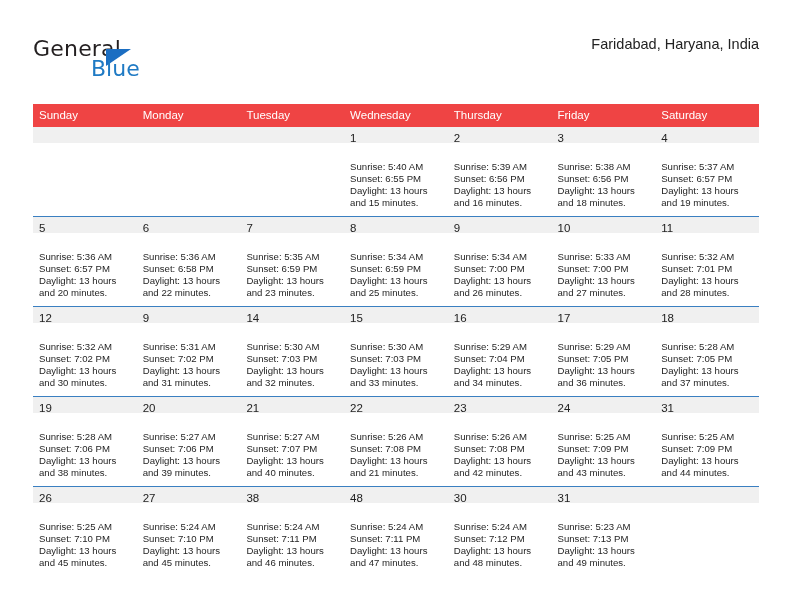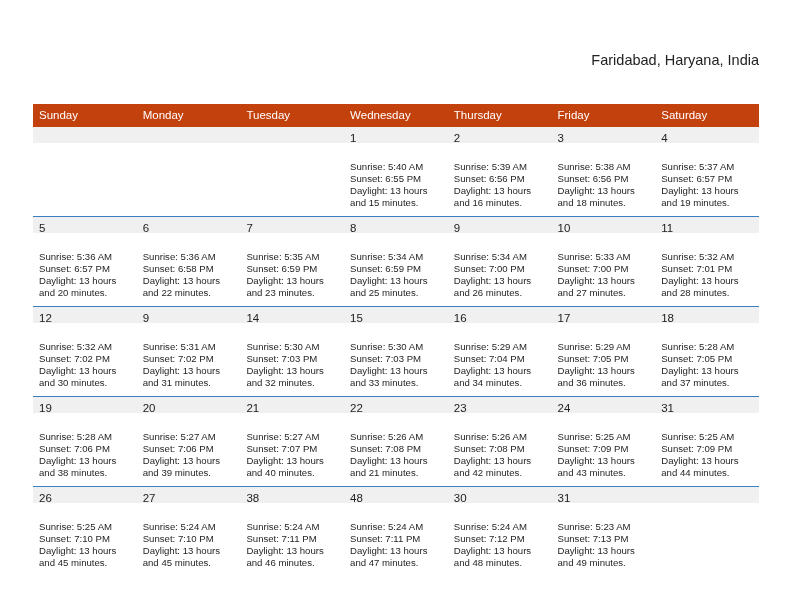--- a/index.html
+++ b/index.html
@@ -76,40 +76,40 @@
     font-weight: 400;
     color: #222222;
     line-height: 32px;
     font-family: "Liberation Sans", sans-serif;
   }
   .cal-subtitle {
     font-size: 14.5px;
     font-weight: 400;
     color: #222222;
     line-height: 20px;
-    margin-top: 22px;
+    margin-top: 6px;
     font-family: "Liberation Sans", sans-serif;
   }
 
   
   .calendar {
     position: absolute;
     left: 33px;
     top: 104px;
     width: 726px;
   }
   table.cal {
     border-collapse: collapse;
     table-layout: fixed;
     width: 726px;
   }
   table.cal col { width: 103.71px; }
 
   thead th {
-    background: #c2410c;
+    background: #ef4444;
     color: #ffffff;
     font-size: 11.5px;
     font-weight: 400;
     text-align: left;
     padding: 5px 0 6px 6px;
     height: 12px;
     font-family: "Liberation Sans", sans-serif;
   }
 
   tbody tr.week-row td {
@@ -152,20 +152,25 @@
   }
   .cell.empty .daynum-band { background: #f0f0f0; }
 </style>
 </head>
 <body>
 
 <div class="page">
 
   <div class="header">
 
+    <div class="logo">
+      <span class="logo-general">General</span>
+      <span class="logo-tri"></span>
+      <span class="logo-blue">Blue</span>
+    </div>
 
     <div class="title-block">
       <div class="cal-subtitle">Faridabad, Haryana, India</div>
     </div>
 
   </div>
 
   <div class="calendar">
     <table class="cal">
       <colgroup>

